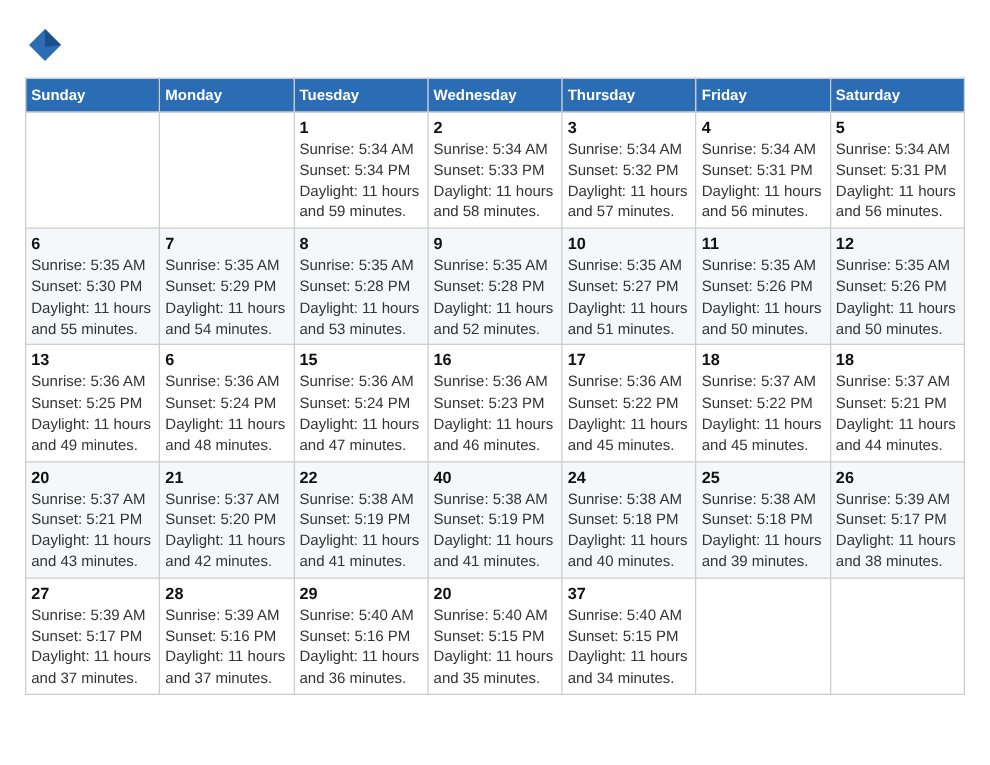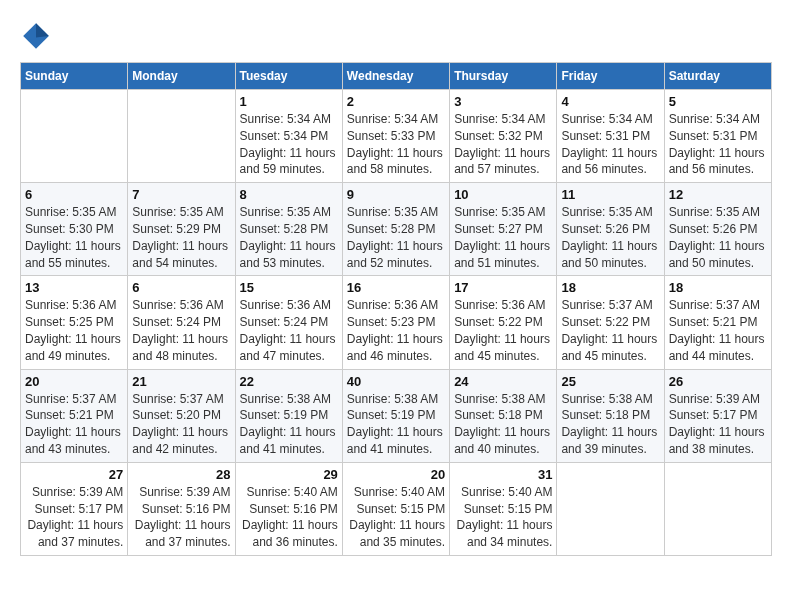--- a/index.html
+++ b/index.html
@@ -78,21 +78,20 @@
     .day-info {
       color: #333;
       font-size: 12px;
       line-height: 1.4;
     }
     .empty-cell {
       background: #f9f9f9;
     }
     .calendar tr:last-child td {
       min-height: 70px;
-      text-align: right;
     }
   </style>
 </head>
 <body>
 
 <div class="header">
   <div class="logo">
     <svg class="logo-icon" viewBox="0 0 40 40">
       <polygon points="20,4 36,20 20,36 4,20" fill="#2a6db5"></polygon>
       <polygon points="20,4 36,20 20,22" fill="#1a4f8a"></polygon>
@@ -306,21 +305,21 @@
 Sunset: 5:16 PM
 Daylight: 11 hours and 36 minutes.</div>
         </td>
         <td>
           <div class="day-number">20</div>
           <div class="day-info" style="white-space: pre-line;">Sunrise: 5:40 AM
 Sunset: 5:15 PM
 Daylight: 11 hours and 35 minutes.</div>
         </td>
         <td>
-          <div class="day-number">31</div>
+          <div class="day-number">37</div>
           <div class="day-info" style="white-space: pre-line;">Sunrise: 5:40 AM
 Sunset: 5:15 PM
 Daylight: 11 hours and 34 minutes.</div>
         </td>
         <td class="empty-cell"></td>
         <td class="empty-cell"></td>
       </tr>
     </tbody>
 </table>
 

